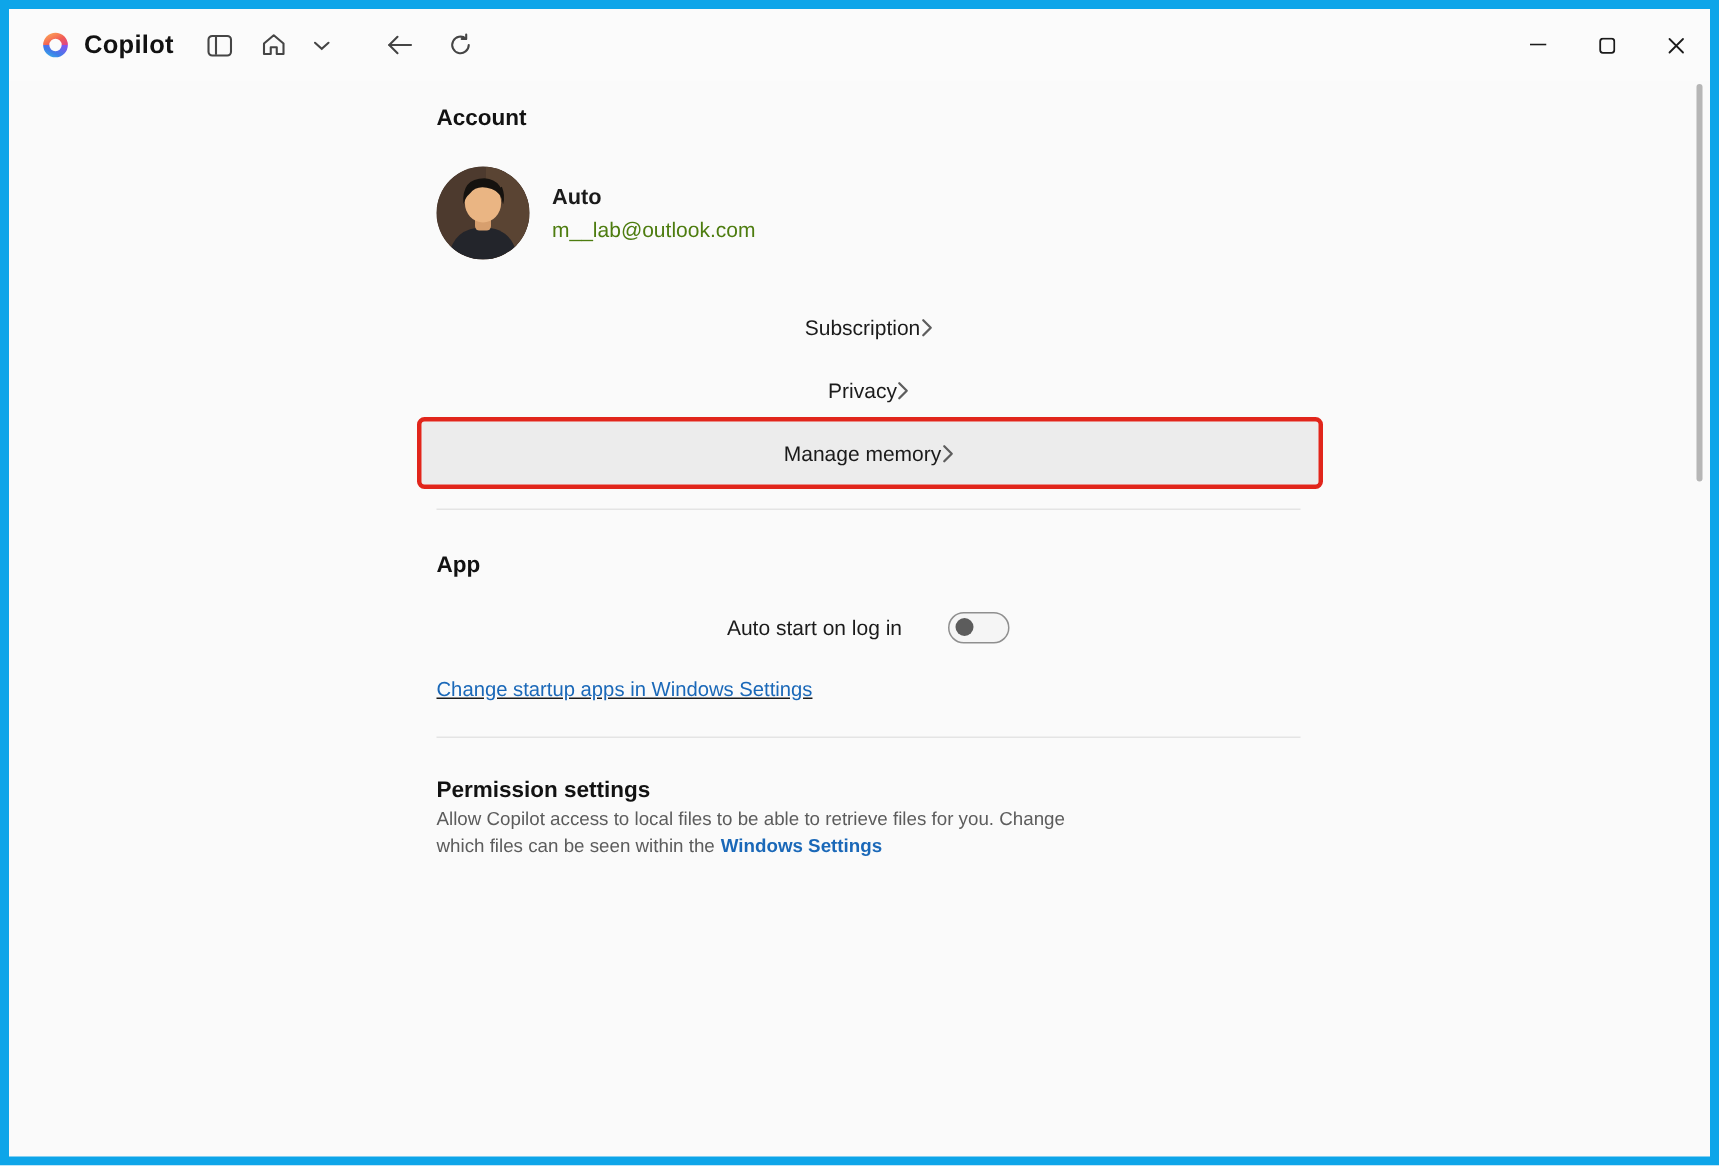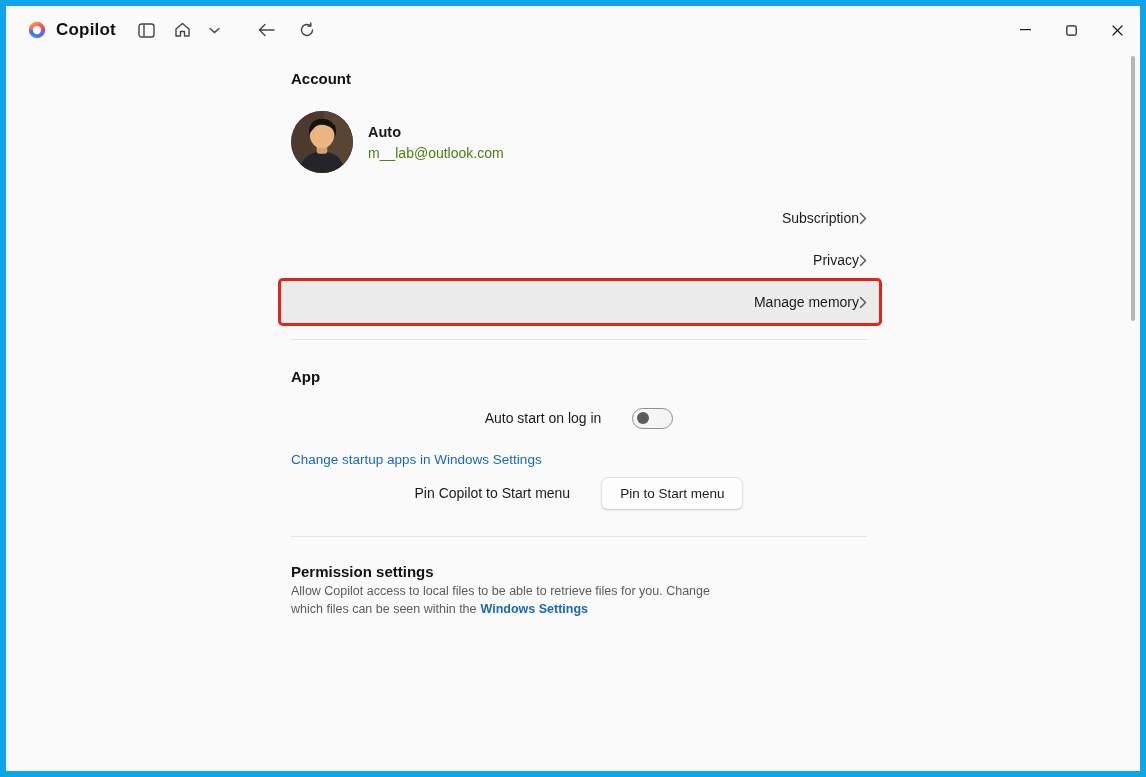--- a/index.html
+++ b/index.html
@@ -61,21 +61,21 @@
   .user-card { display: flex; align-items: center; gap: 15px; margin-top: 24px; padding-left: 10px; }
   .avatar {
     width: 62px; height: 62px; border-radius: 50%; overflow: hidden; flex: 0 0 auto;
     background: #4a3a30;
   }
   .user-name { font-size: 14.5px; font-weight: 700; }
   .user-email { font-size: 14px; margin-top: 5px; color: #4d7c0f; }
 
   .rows { margin-top: 24px; }
   .row {
-    height: 42px; display: flex; align-items: center; justify-content: flex-end;
+    height: 42px; display: flex; align-items: center; justify-content: center;
     padding: 0 12px 0 10px; border-radius: 4px; cursor: pointer;
   }
   .row-label { font-size: 14px; color: #1b1b1b; }
   .chevron { display: flex; align-items: center; color: #5d5d5d; }
   .row.highlighted {
     background: #ececec;
     outline: 3px solid var(--highlight-red, #e1251b);
     outline-offset: 0px;
     border-radius: 2px;
   }
@@ -85,21 +85,21 @@
     margin: 16px 0 0 10px; width: 576px;
   }
 
   .heading-app { margin-top: 28px; }
   .setting-row {
     height: 42px; display: flex; align-items: center; justify-content: center;
     padding: 0 12px 0 10px; margin-top: 12px; gap: 31px;
   }
   .setting-label { font-size: 14px; }
 
-  .link-line { margin-top: 10px; padding-left: 10px; height: 20px; display: flex; align-items: center; }
+  .link-line { margin-top: 10px; padding-left: 10px; height: 20px; display: flex; align-items: center; text-decoration: underline; }
   .text-link {
     color: var(--accent-blue, #1a68b8); font-size: 13.5px; text-decoration: none; cursor: pointer;
   }
 
   .pin-row { margin-top: 3px; }
   .pill-button {
     background: #fdfdfd;
     border: 1px solid #e2e2e2;
     border-bottom-color: #cfcfcf;
     box-shadow: 0 1px 3px rgba(0,0,0,0.07);
@@ -287,24 +287,20 @@
       <span class="setting-label">Auto start on log in</span>
       <div class="toggle" data-on="false">
         <span class="knob"></span>
       </div>
     </div>
 
     <div class="link-line">
       <a class="text-link">Change startup apps in Windows Settings</a>
     </div>
 
-    <div class="setting-row pin-row">
-      <span class="setting-label">Pin Copilot to Start menu</span>
-      <button class="pill-button">Pin to Start menu</button>
-    </div>
 
     <div class="divider divider-2"></div>
 
     <div class="section-heading heading-perm">Permission settings</div>
 
 
     <p class="description"><span>Allow Copilot access to local files to be able to retrieve files for you. Change which files can be seen within the</span><a class="text-link">Windows Settings</a></p>
 
   </div>
 </div>

